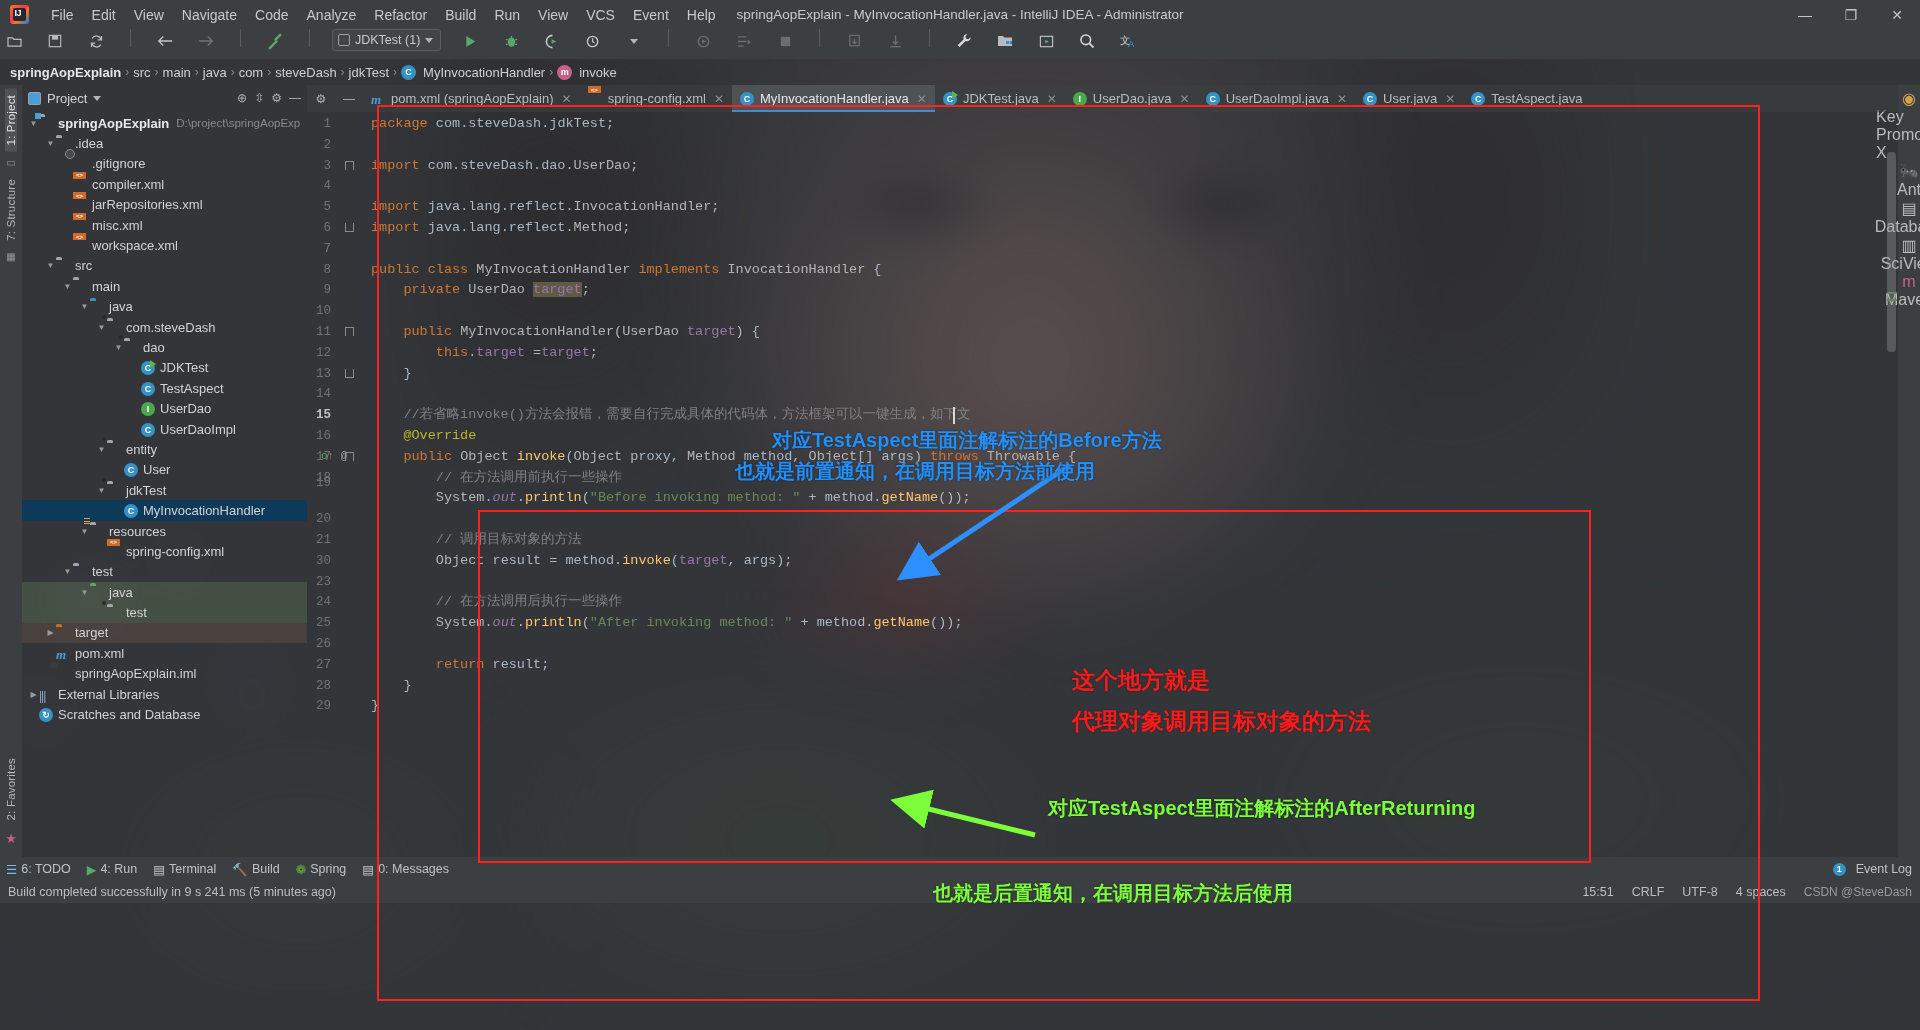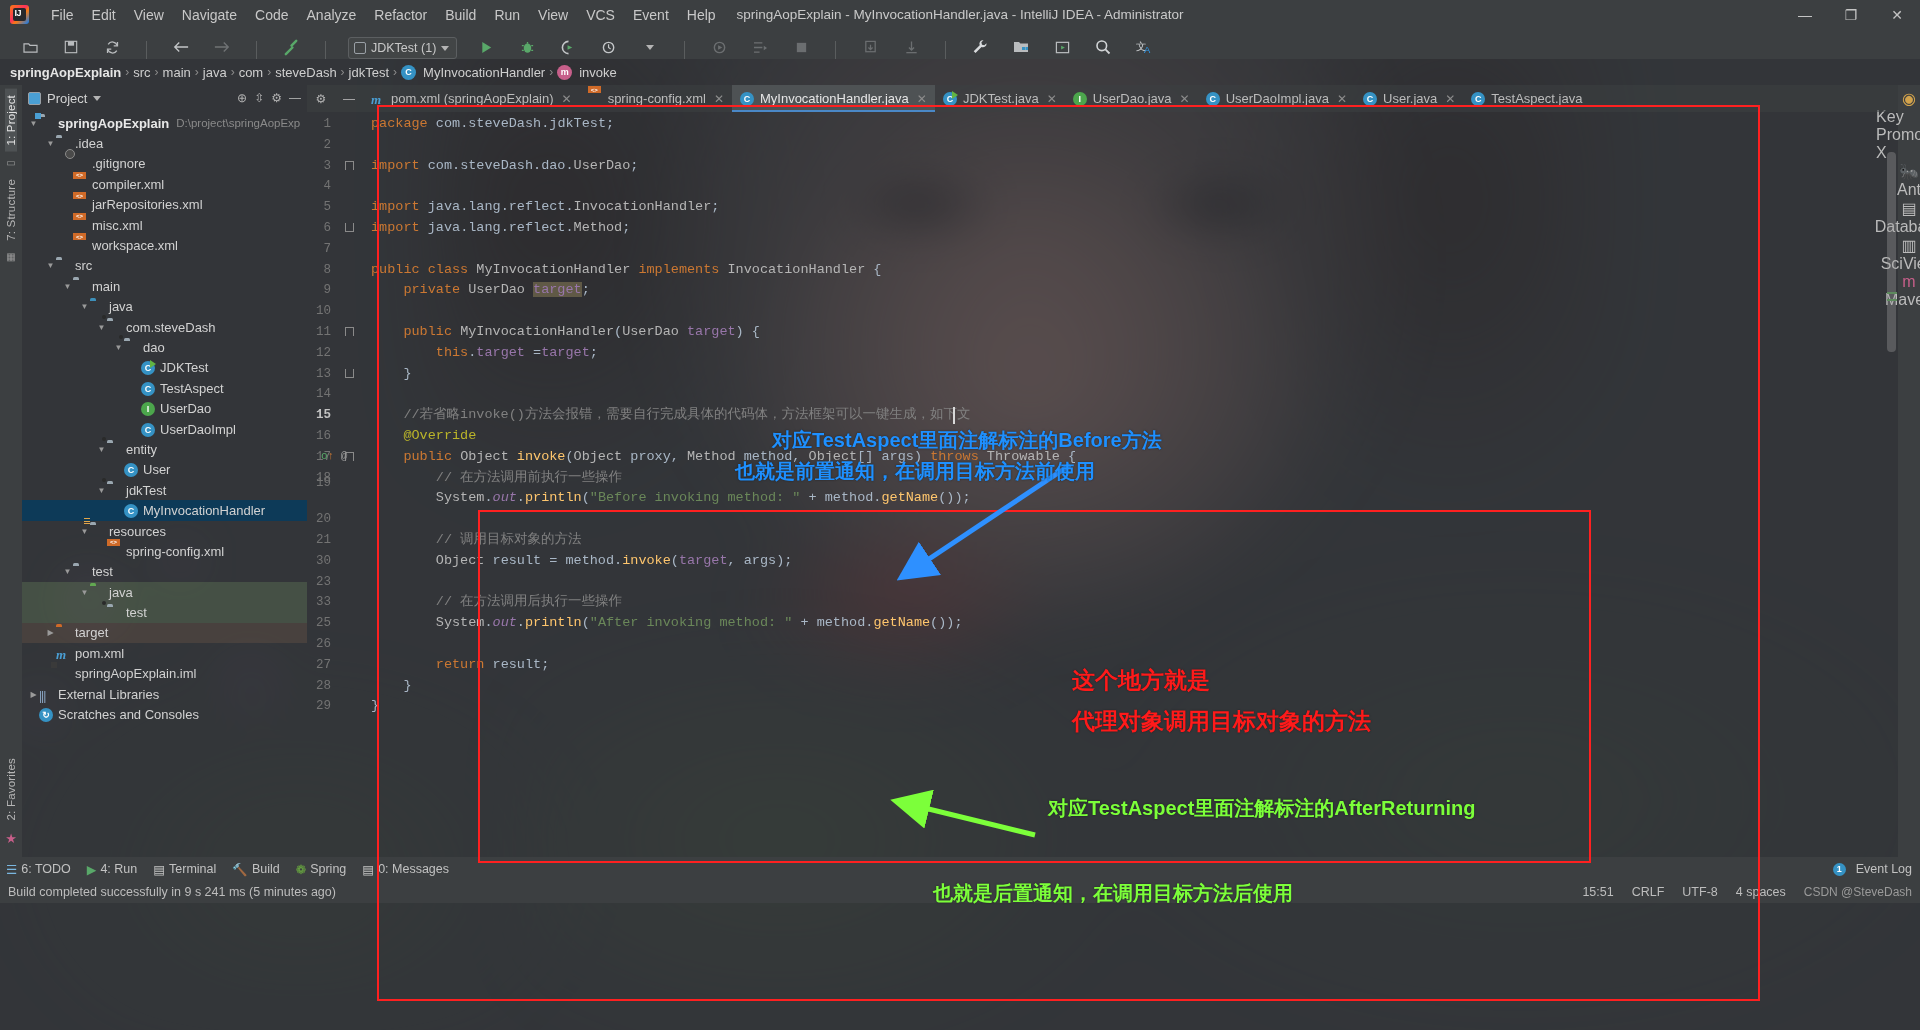--- a/index.html
+++ b/index.html
@@ -52,21 +52,21 @@
   .menubar { display:flex; align-items:center; margin-left:8px; }
   .menu-item { padding:3px 9px; font-size:14px; color:#c8c8c8; cursor:default; }
   .win-title { position:absolute; left:0; right:0; text-align:center; font-size:13.5px;
     color:#c9c9c9; pointer-events:none; }
   .win-btns { margin-left:auto; display:flex; height:29px; }
   .win-btn { width:46px; height:29px; display:flex; align-items:center; justify-content:center;
     color:#c4c4c4; font-size:14px; }
 
   
   .toolbar { position:relative; z-index:5; height:30px; background:#3c3f41;
-    display:flex; align-items:flex-end; padding-left:18px; gap:17px; }
+    display:flex; align-items:flex-start; padding-left:2px; gap:17px; }
   .tb-ico { width:24px; height:24px; display:flex; align-items:center; justify-content:center;
     color:#aeb0b2; font-size:14px; }
   .tb-ico.dim { opacity:.38; }
   .tb-sep { width:1px; height:18px; background:#5a5d5e; margin:0 5px; }
   .runcfg { display:flex; align-items:center; gap:5px; height:22px; padding:0 7px 0 5px;
     border:1px solid #5c5f61; border-radius:3px; font-size:12.5px; color:#c8c8c8; background:rgba(255,255,255,.03); }
   .runcfg .box { width:12px; height:12px; border:1.6px solid #9aa0a6; border-radius:2px; }
   .caret { width:0;height:0;border-left:4px solid transparent;border-right:4px solid transparent;border-top:5px solid #b4b4b4;}
 
   
@@ -566,21 +566,21 @@
           <div class="trow" style="padding-left: 6px;">
             <span class="twist">▶</span>
             <span class="ticon"><span class="libico">|||</span></span>
             <span class="tlabel">External Libraries</span>
           </div>
           <div class="trow" style="padding-left: 6px;">
             <span class="twist"></span>
             <span class="ticon">
               <span class="cls" style="background:#3592c4">↻</span>
             </span>
-            <span class="tlabel">Scratches and Consoles</span>
+            <span class="tlabel">Scratches and Database</span>
           </div>
         </div>
     </div>
 
     <div class="editor">
       <div class="tabs" id="tabs">
           <div class="tab-left-ico">⚙</div>
           <div class="tab-left-ico">—</div>
           <div class="tab">
             <span class="ticon" style="margin-right: 0px;"><span class="mico">m</span></span>
@@ -652,21 +652,21 @@
             <div class="ln" style="top: 272.4px;">14</div>
             <div class="ln cur" style="top: 293.2px;">15</div>
             <div class="ln" style="top: 314px;">16</div>
             <div class="ln" style="top: 334.8px;">17</div>
             <div class="ln" style="top: 355.6px;">18</div>
             <div class="ln" style="top: 361px;">19</div>
             <div class="ln" style="top: 397.2px;">20</div>
             <div class="ln" style="top: 418px;">21</div>
             <div class="ln" style="top: 438.8px;">30</div>
             <div class="ln" style="top: 459.6px;">23</div>
-            <div class="ln" style="top: 480.4px;">33</div>
+            <div class="ln" style="top: 480.4px;">24</div>
             <div class="ln" style="top: 501.2px;">25</div>
             <div class="ln" style="top: 522px;">26</div>
             <div class="ln" style="top: 542.8px;">27</div>
             <div class="ln" style="top: 563.6px;">28</div>
             <div class="ln" style="top: 584.4px;">29</div>
             <div class="fmark top" style="top: 48.6px; left: 38px; position: absolute;"></div>
             <div class="fmark bot" style="top: 111px; left: 38px; position: absolute;"></div>
             <div class="fmark top" style="top: 215px; left: 38px; position: absolute;"></div>
             <div class="fmark bot" style="top: 256.6px; left: 38px; position: absolute;"></div>
             <div class="fmark top" style="top: 339.8px; left: 38px; position: absolute;"></div>

